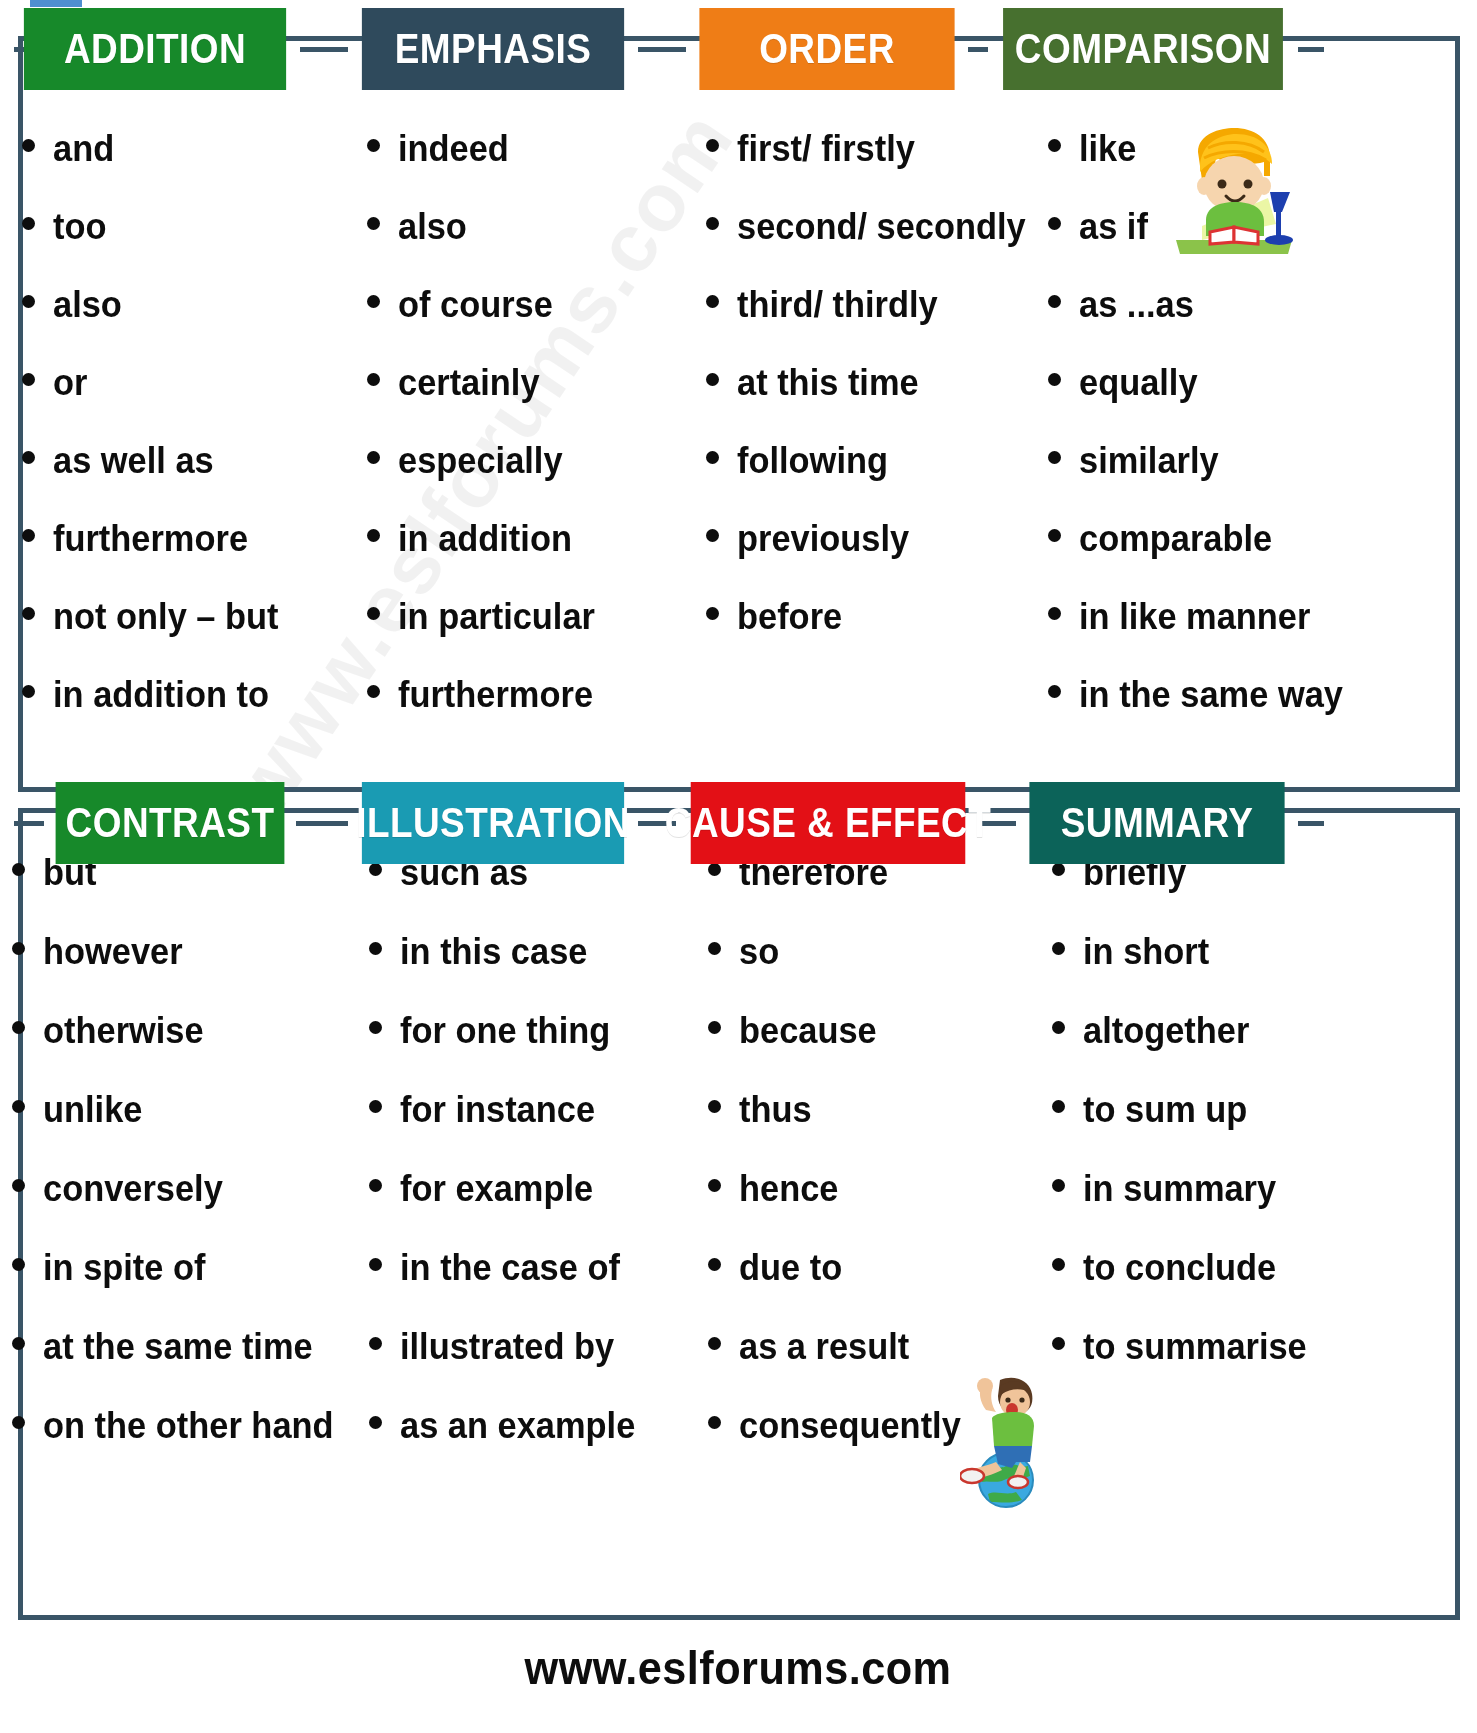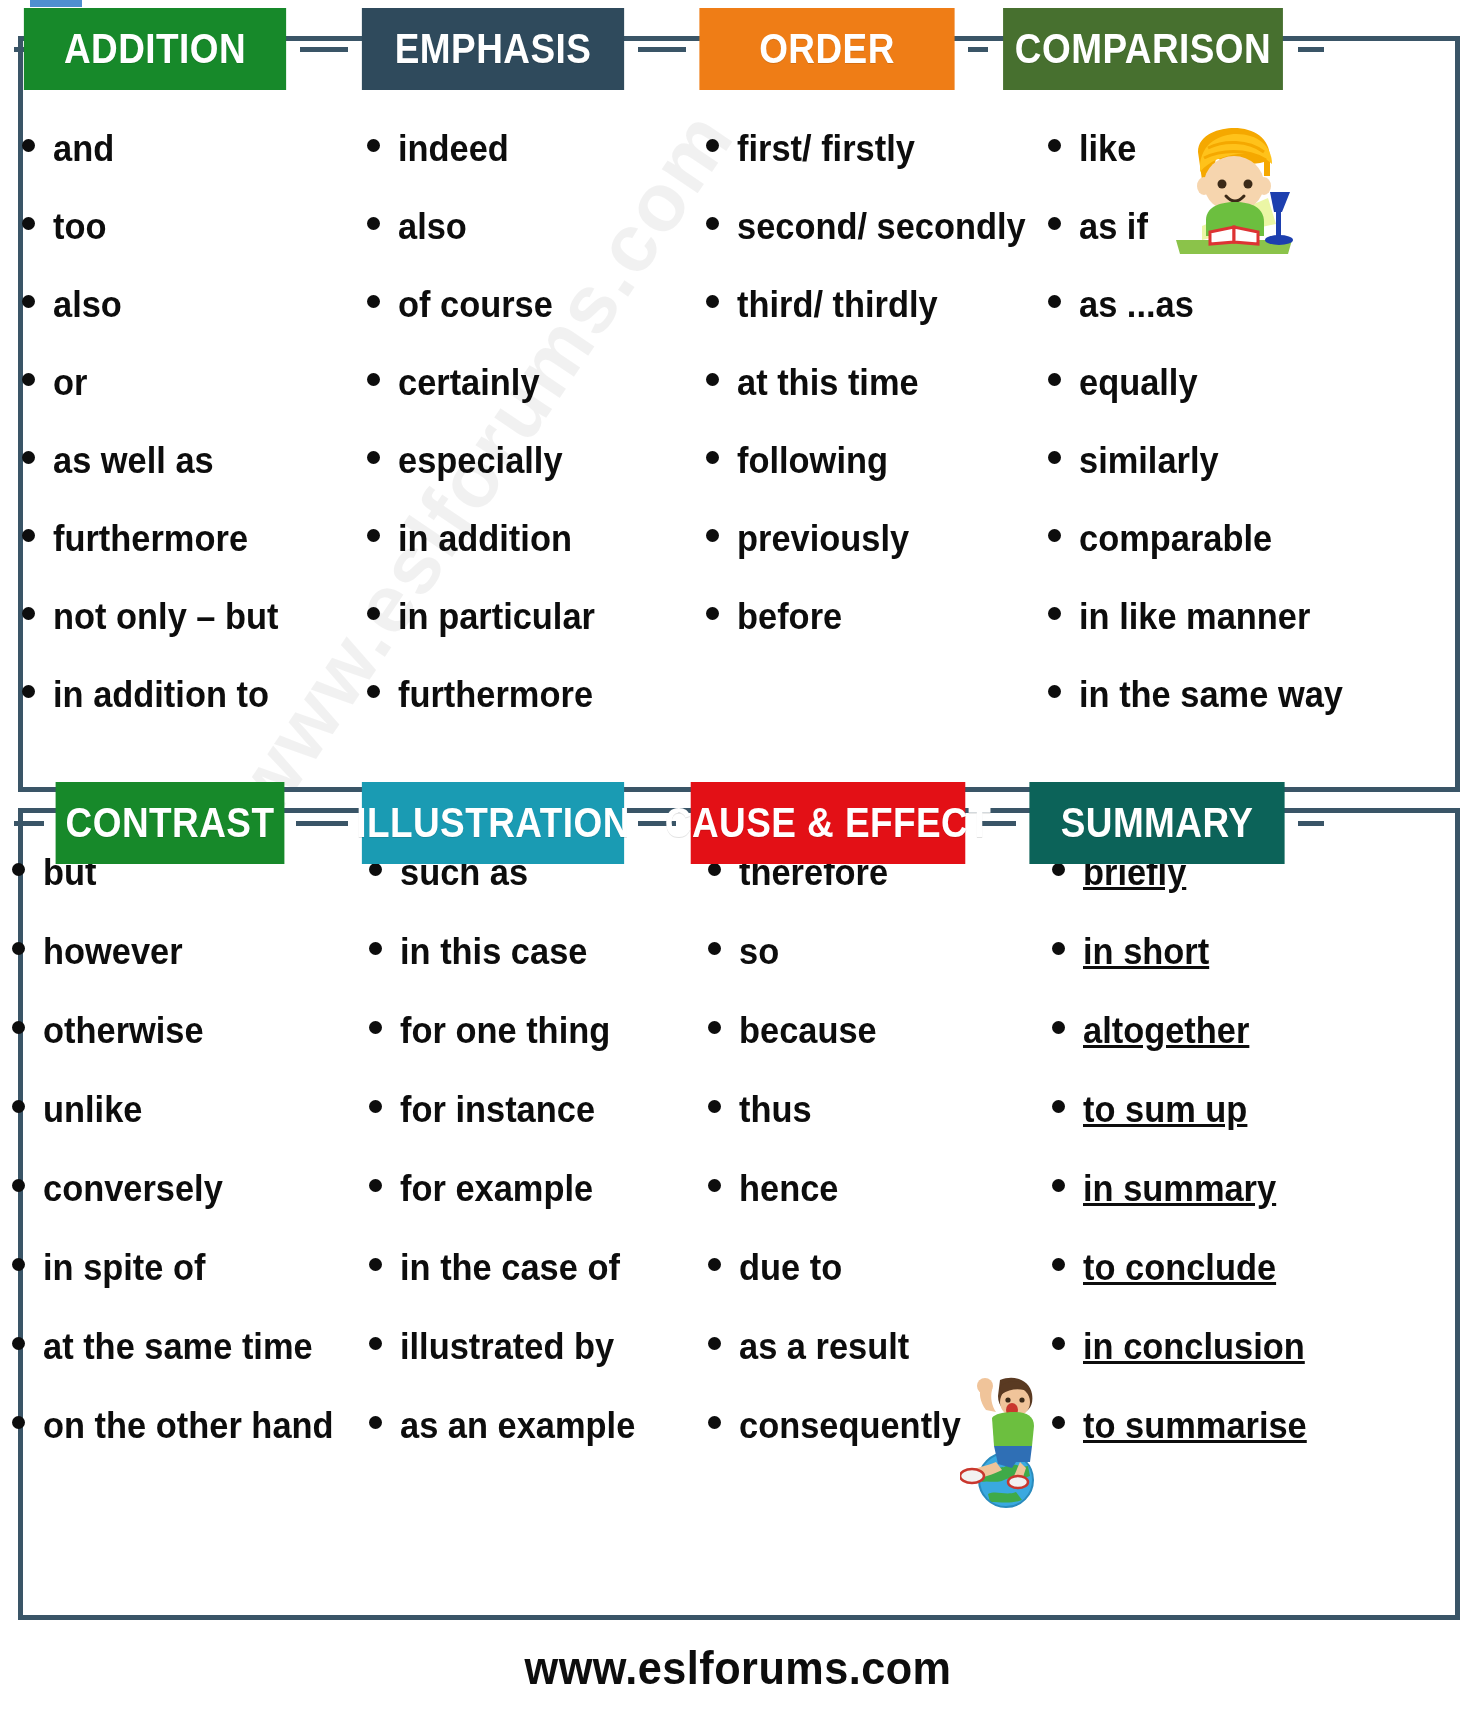--- a/index.html
+++ b/index.html
@@ -146,21 +146,21 @@
   #list-comparison li{ margin-bottom:41px; }
 
   
   #list-contrast{ padding-left:12px; padding-top:14px; }
   #list-contrast li{ margin-bottom:42px; }
   #list-illustration{ padding-left:24px; padding-top:14px; }
   #list-illustration li{ margin-bottom:42px; }
   #list-cause{ padding-left:28px; padding-top:14px; }
   #list-cause li{ margin-bottom:42px; }
   #list-summary{ padding-left:32px; padding-top:14px; }
-  #list-summary li{ margin-bottom:42px;text-decoration:underline; }
+  #list-summary li{ margin-bottom:42px; }
 
   
   .footer{
     position:absolute;
     left:0;top:1628px;width:1477px;height:80px;
     display:flex;align-items:center;justify-content:center;
     z-index:4;
   }
   .footer .url{
     font-family:"Liberation Sans", sans-serif;
@@ -509,24 +509,20 @@
         <li>
           <span class="bullet"></span>
           <span class="txt">in summary</span>
         </li>
         <li>
           <span class="bullet"></span>
           <span class="txt">to conclude</span>
         </li>
         <li>
           <span class="bullet"></span>
-          <span class="txt">in conclusion</span>
-        </li>
-        <li>
-          <span class="bullet"></span>
           <span class="txt">to summarise</span>
         </li>
       </ul>
   </div>
 </div>
 
 <div class="illus" id="illus-boy-reading">
   <svg viewBox="0 0 126 130" width="126" height="130">
 
     <path d="M4 112 L120 112 L116 126 L8 126 Z" fill="#8bc34a"></path>

